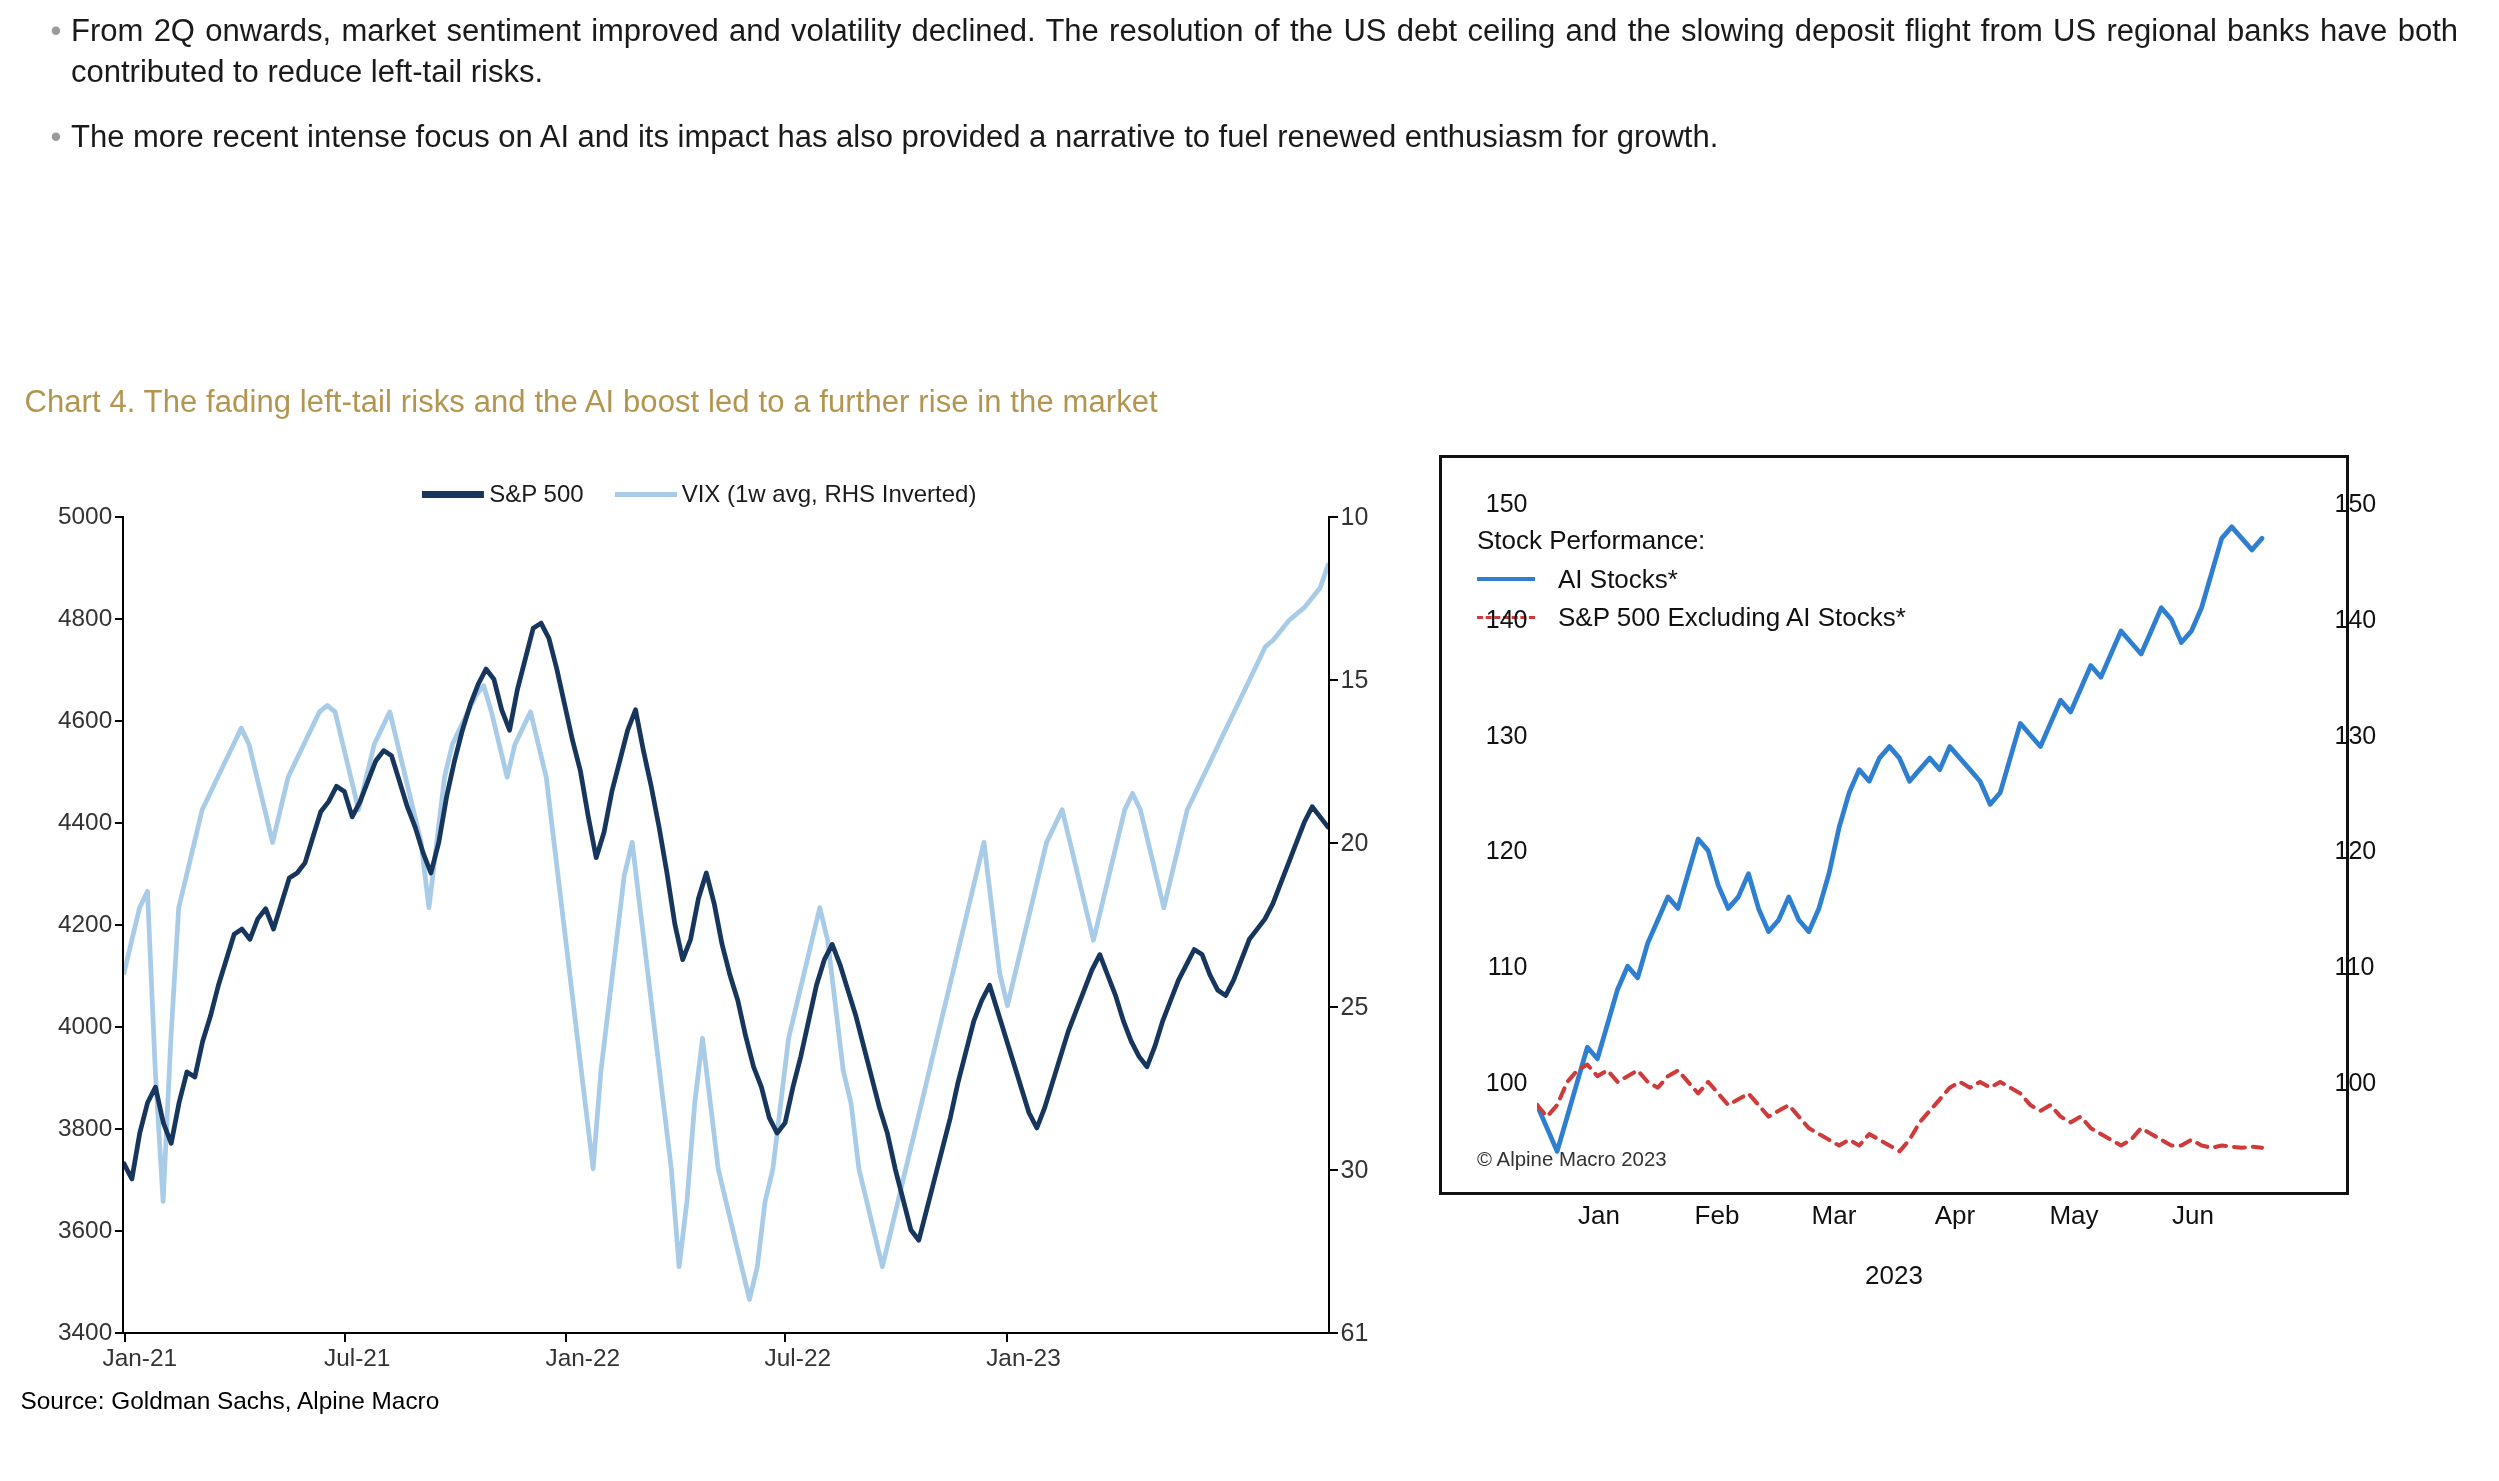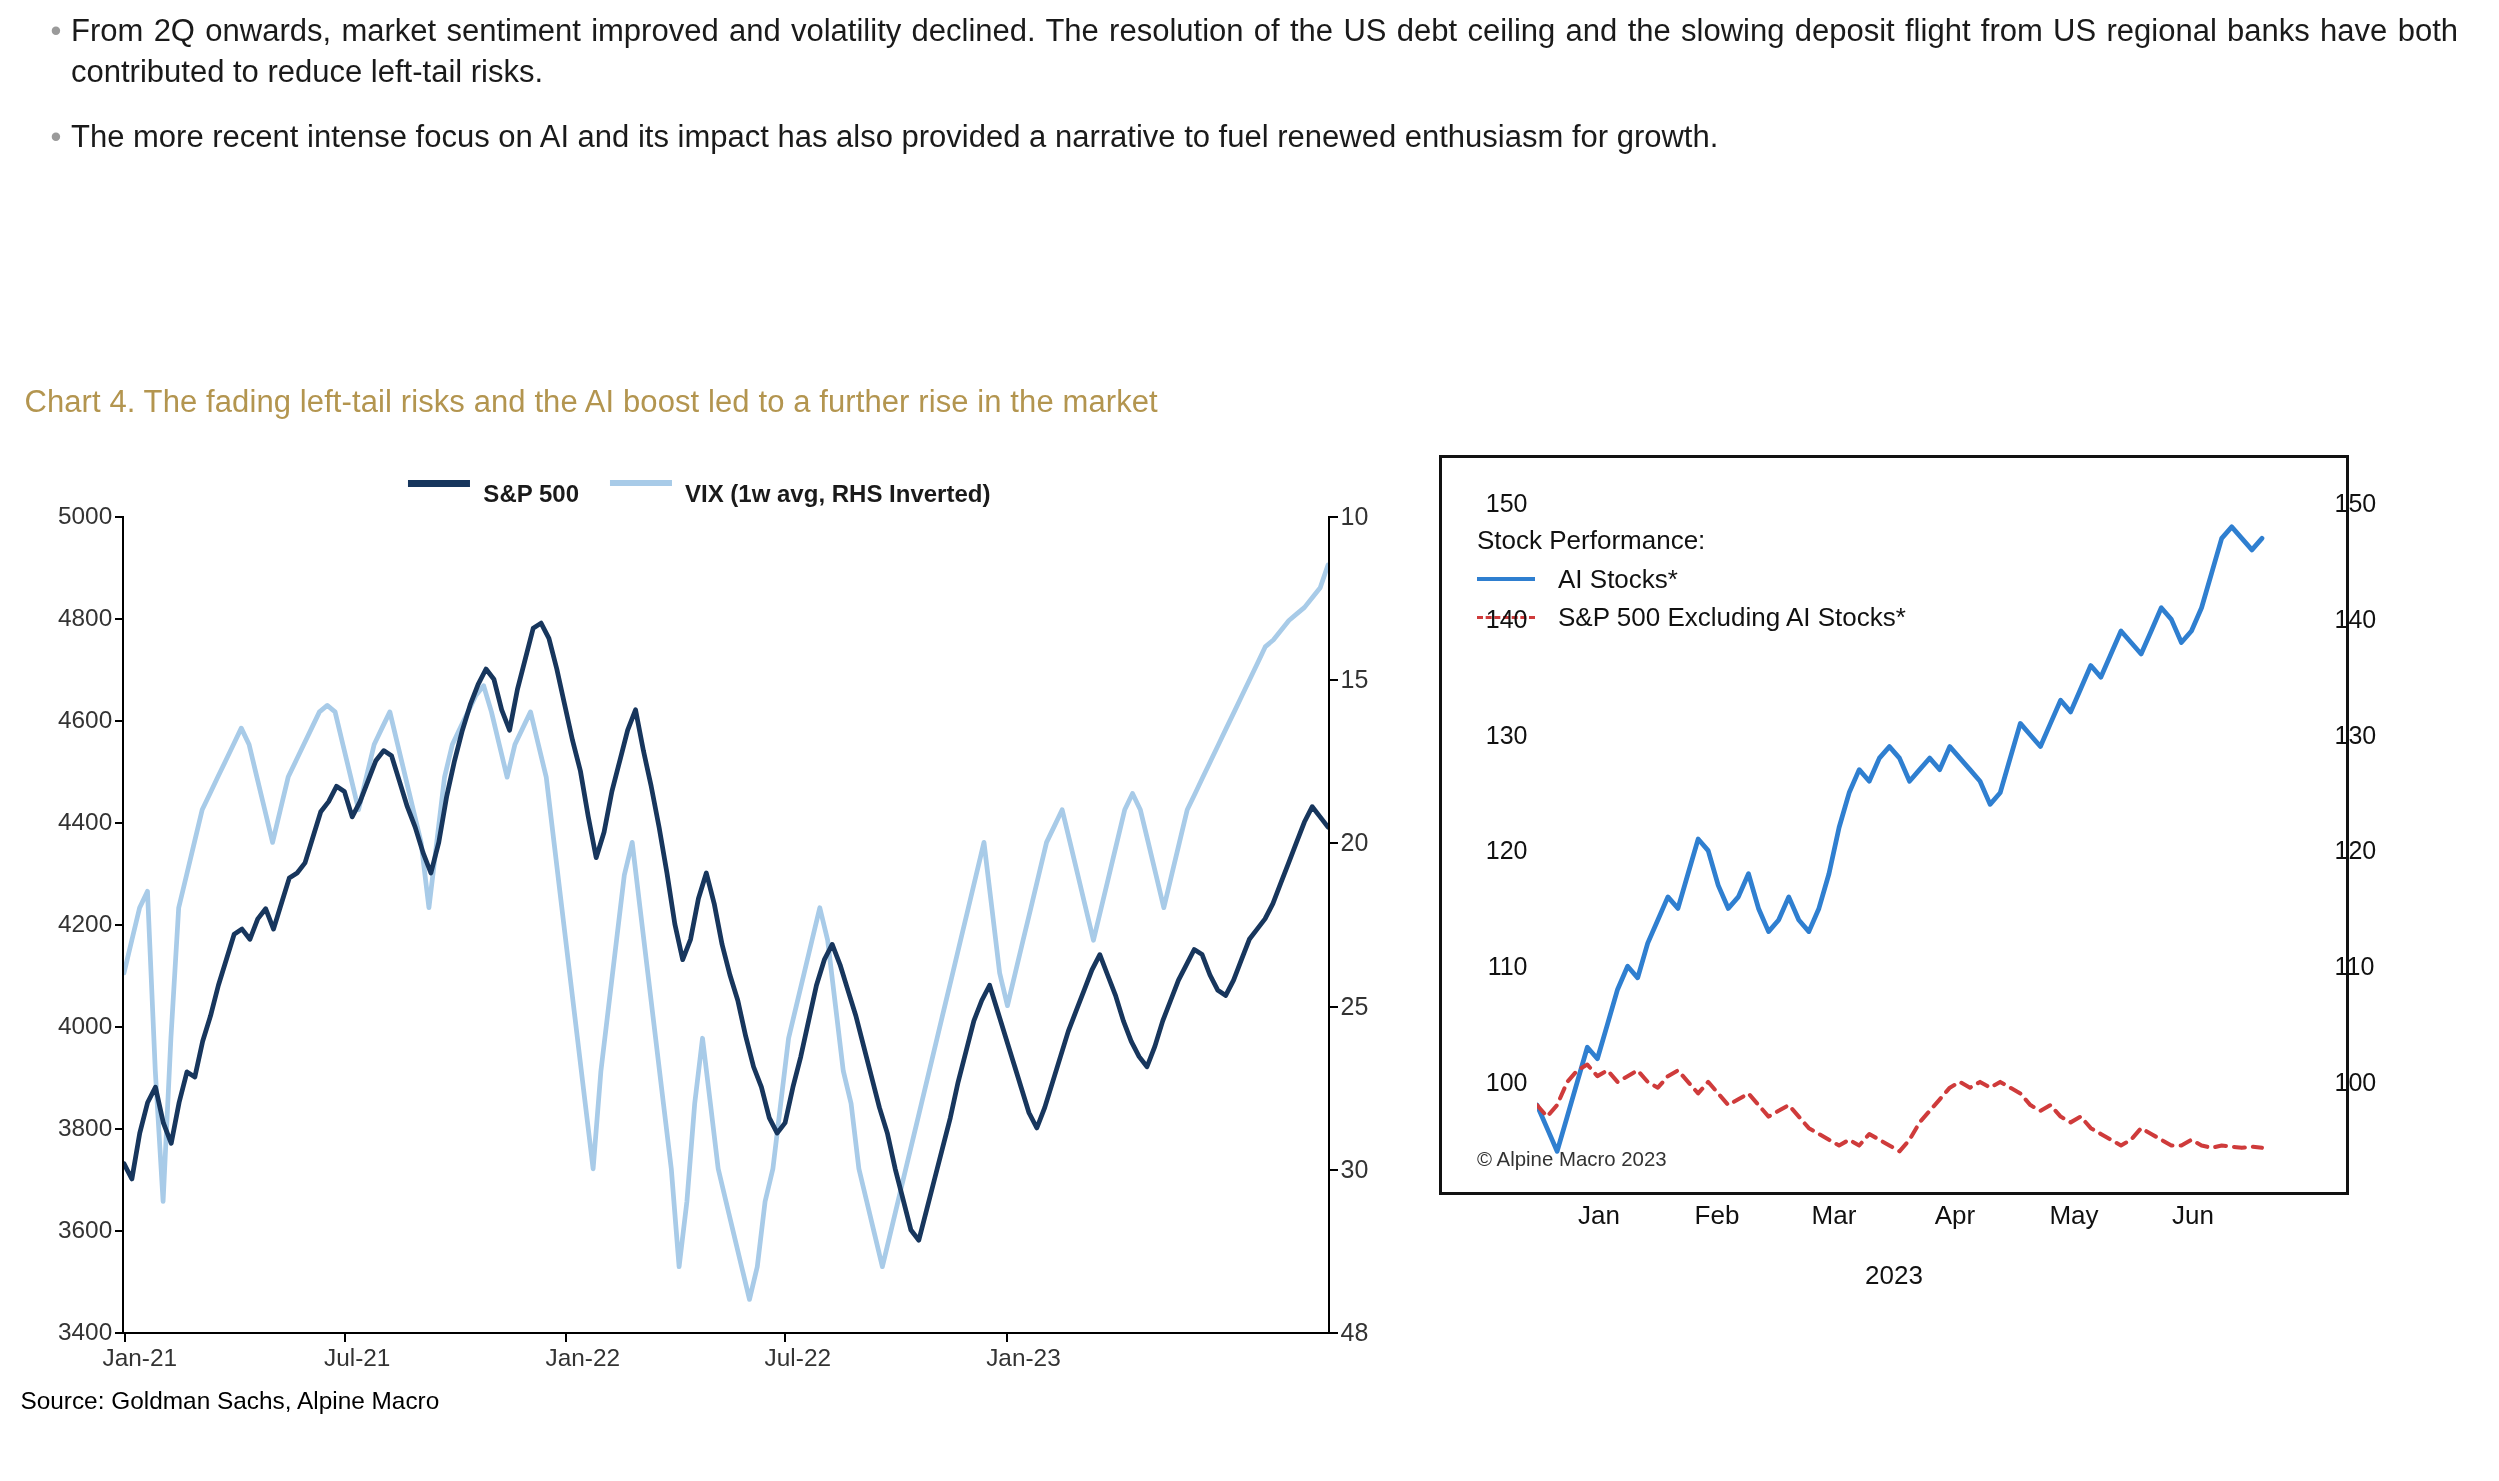--- a/index.html
+++ b/index.html
@@ -132,21 +132,21 @@
   .lc-legend {
     position: absolute;
     top: 5.4px;
     left: 50%;
     transform: translateX(-50%);
     display: flex;
     align-items: center;
     gap: 31px;
     white-space: nowrap;
   }
-  .lgd-item { display: flex; gap: 13px; font-weight: bold; }
+  .lgd-item { display: flex; align-items: center; gap: 5px; }
   .lgd-swatch { width: 62px; height: 5.4px; display: inline-block; }
   .lgd-text { font-size: 24px; color: #1a1a1a; }
 
   .source {
     position: absolute;
     left: 20.4px;
     top: 912px;
     font-size: 24.4px;
     color: #000000;
   }
@@ -284,21 +284,21 @@
       <div class="lc-tick" style="top:37.5%"></div>
       <div class="lc-tick" style="top:25%"></div>
       <div class="lc-tick" style="top:12.5%"></div>
       <div class="lc-tick" style="top:0%"></div>
 
       <div class="lc-ylabel-r" style="top:0%">10</div>
       <div class="lc-ylabel-r" style="top:20%">15</div>
       <div class="lc-ylabel-r" style="top:40%">20</div>
       <div class="lc-ylabel-r" style="top:60%">25</div>
       <div class="lc-ylabel-r" style="top:80%">30</div>
-      <div class="lc-ylabel-r" style="top:100%">48</div>
+      <div class="lc-ylabel-r" style="top:100%">61</div>
 
       <div class="lc-tick-r" style="top:0%"></div>
       <div class="lc-tick-r" style="top:20%"></div>
       <div class="lc-tick-r" style="top:40%"></div>
       <div class="lc-tick-r" style="top:60%"></div>
       <div class="lc-tick-r" style="top:80%"></div>
       <div class="lc-tick-r" style="top:100%"></div>
 
       <div class="lc-xtick" style="left:0%"></div>
       <div class="lc-xtick" style="left:18.2%"></div>

